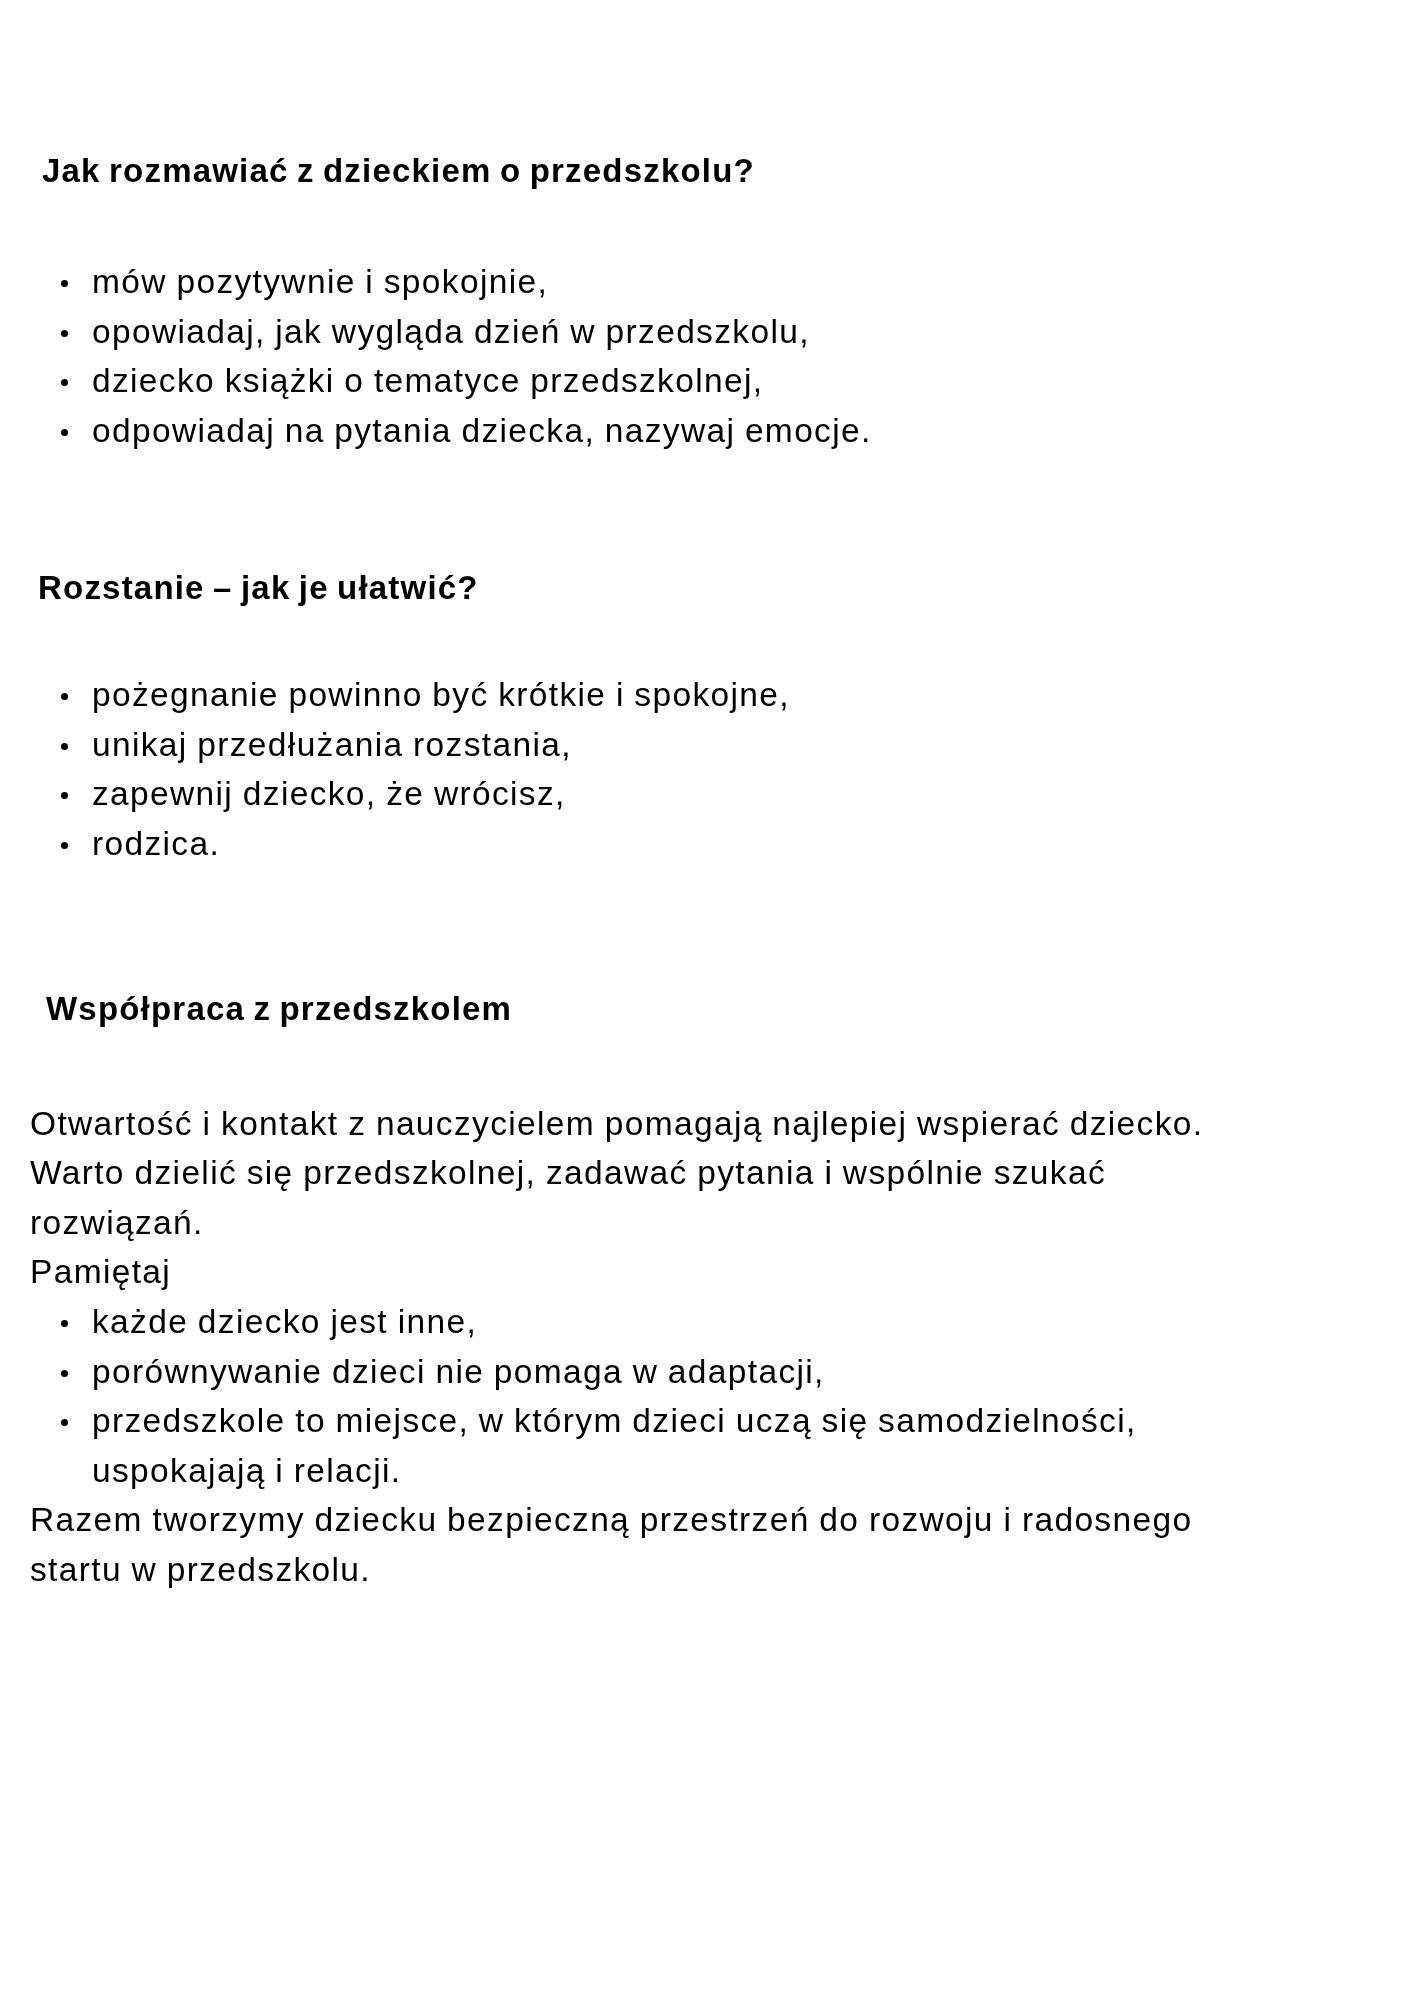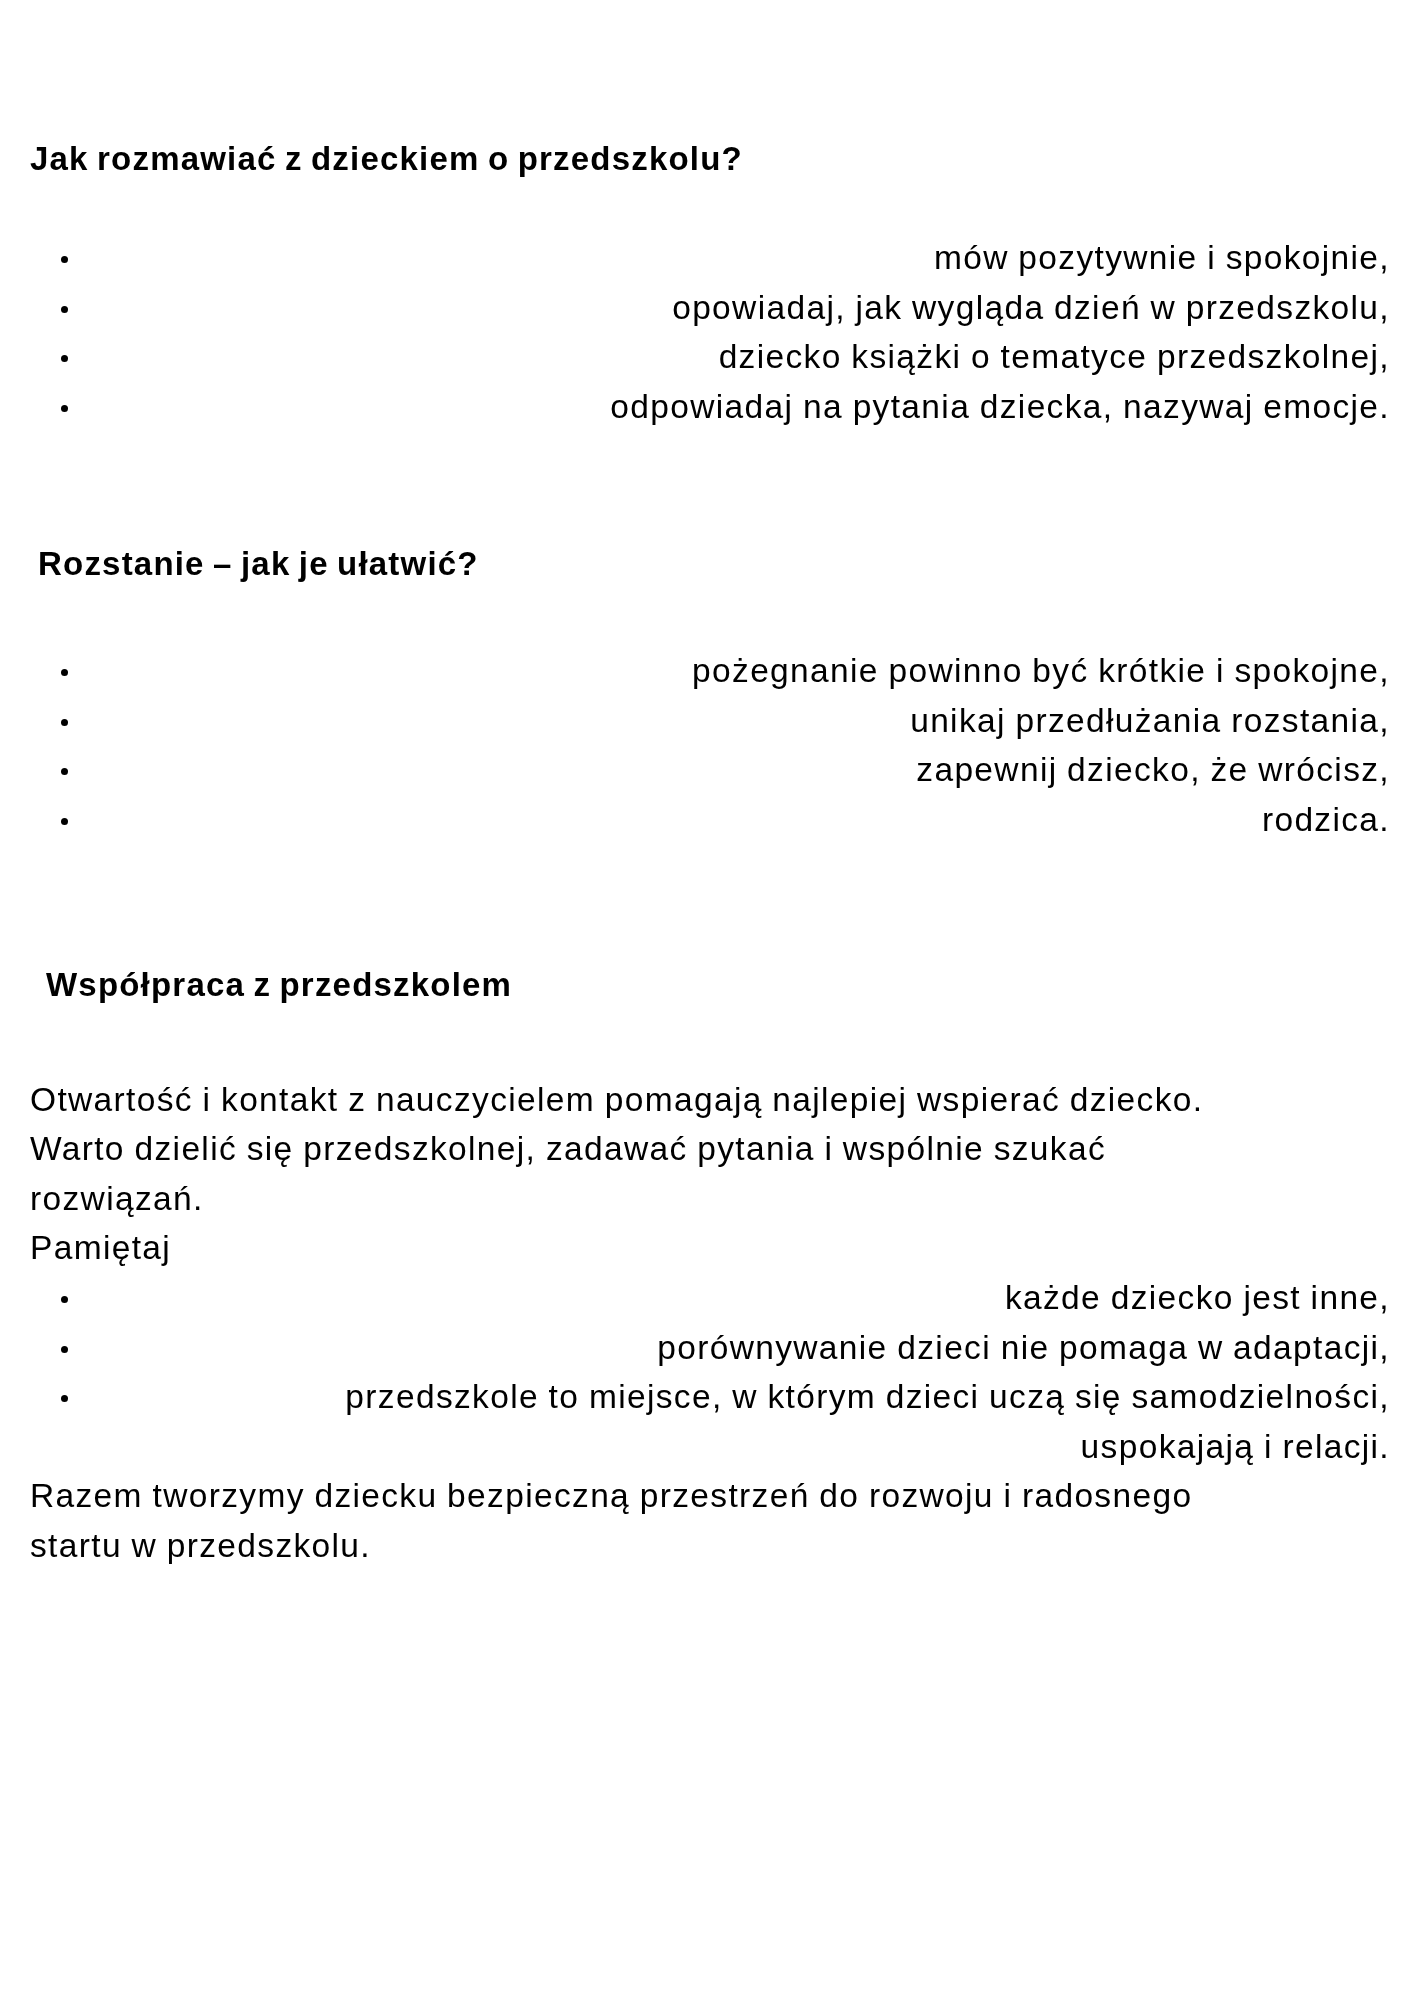--- a/index.html
+++ b/index.html
@@ -37,42 +37,42 @@
       white-space: nowrap;
       word-spacing: -1px;
     }
     .heading {
       font-weight: bold;
       font-size: 33px;
       letter-spacing: 1.2px;
       word-spacing: -2px;
     }
     .blank { height: 49.6px; }
-    .list { margin: 0; padding: 0; list-style: none; text-align: right; }
+    .list { margin: 0; padding: 0; list-style: none; }
     .list-item { position: relative; }
     .list-item .item-line { padding-left: 62px; }
     .bullet {
       position: absolute;
       left: 31px;
       top: 23px;
       width: 7px;
       height: 7px;
       border-radius: 50%;
       background: #000000;
     }
     .para-line { padding-left: 0; }
   </style>
 </head>
 <body>
 
 <div class="page">
   <div class="content">
 
     <section>
-      <h2 class="line heading" style="margin:0">Jak rozmawiać z dzieckiem o przedszkolu?</h2>
+      <h2 class="line heading" style="margin:12px">Jak rozmawiać z dzieckiem o przedszkolu?</h2>
       <div class="blank"></div>
       <ul class="list">
         <li class="list-item">
           <span class="bullet"></span>
           <div class="line item-line">mów pozytywnie i spokojnie,</div>
         </li>
         <li class="list-item">
           <span class="bullet"></span>
           <div class="line item-line">opowiadaj, jak wygląda dzień w przedszkolu,</div>
         </li>

